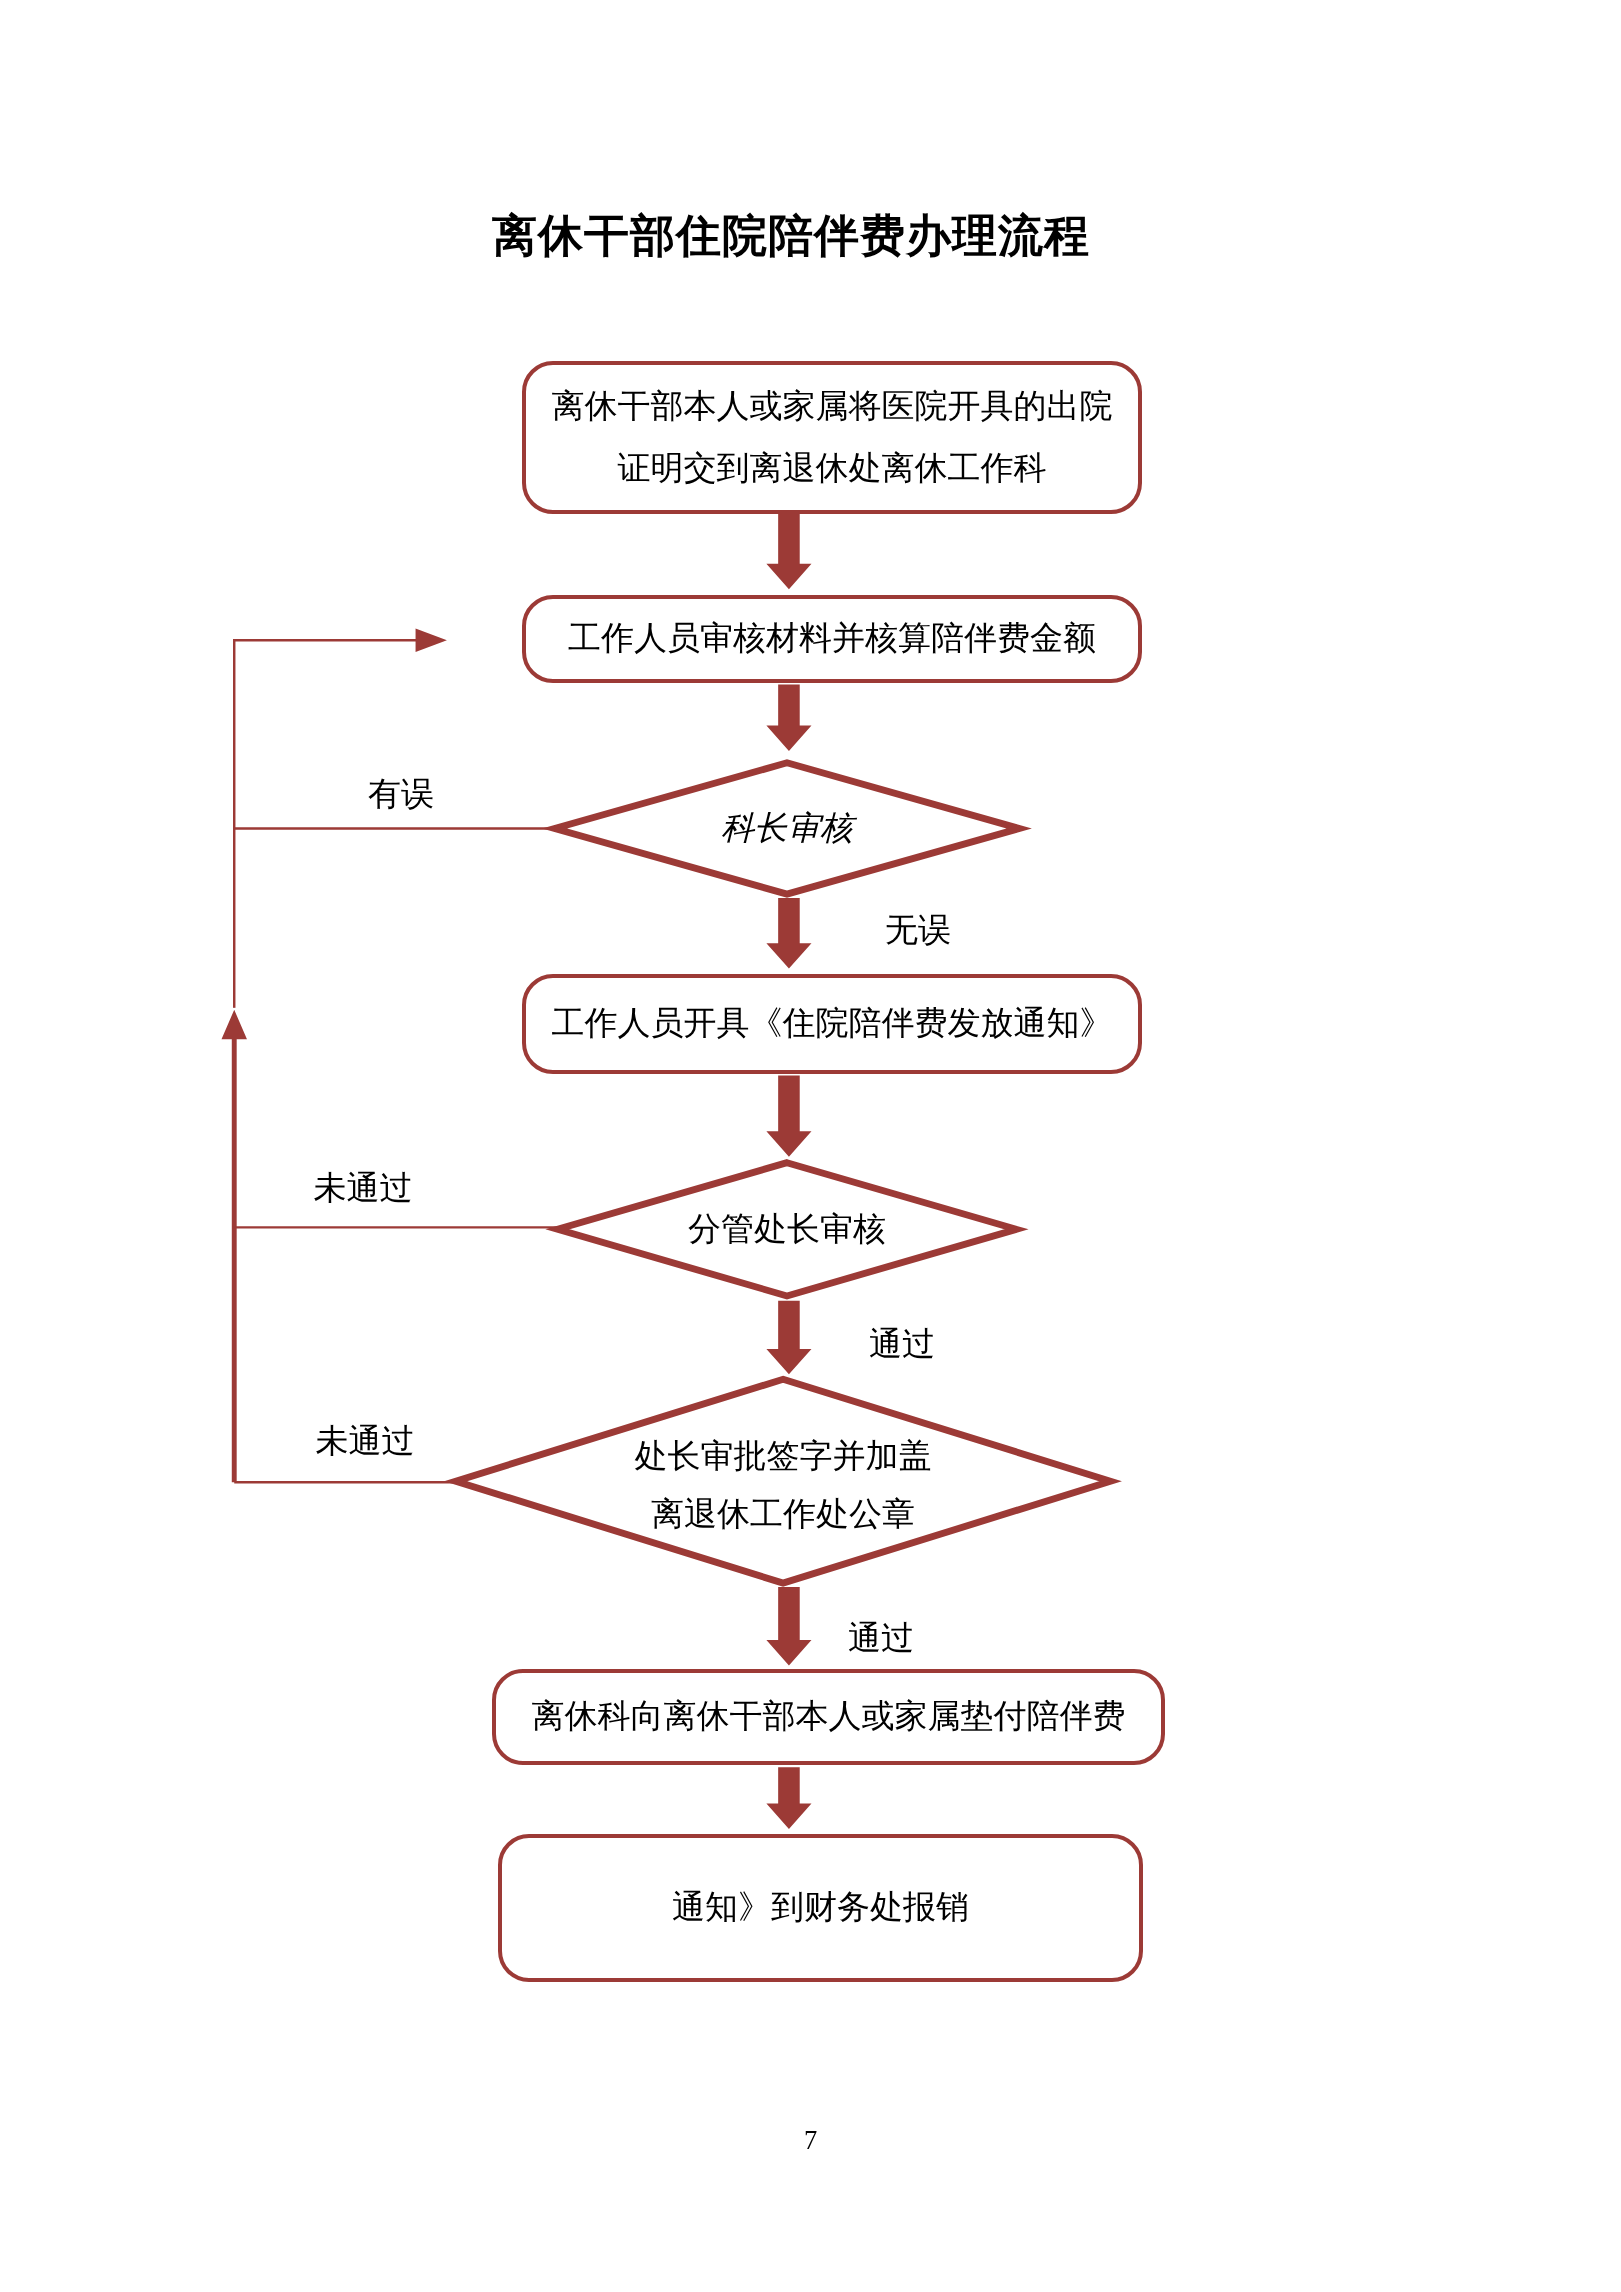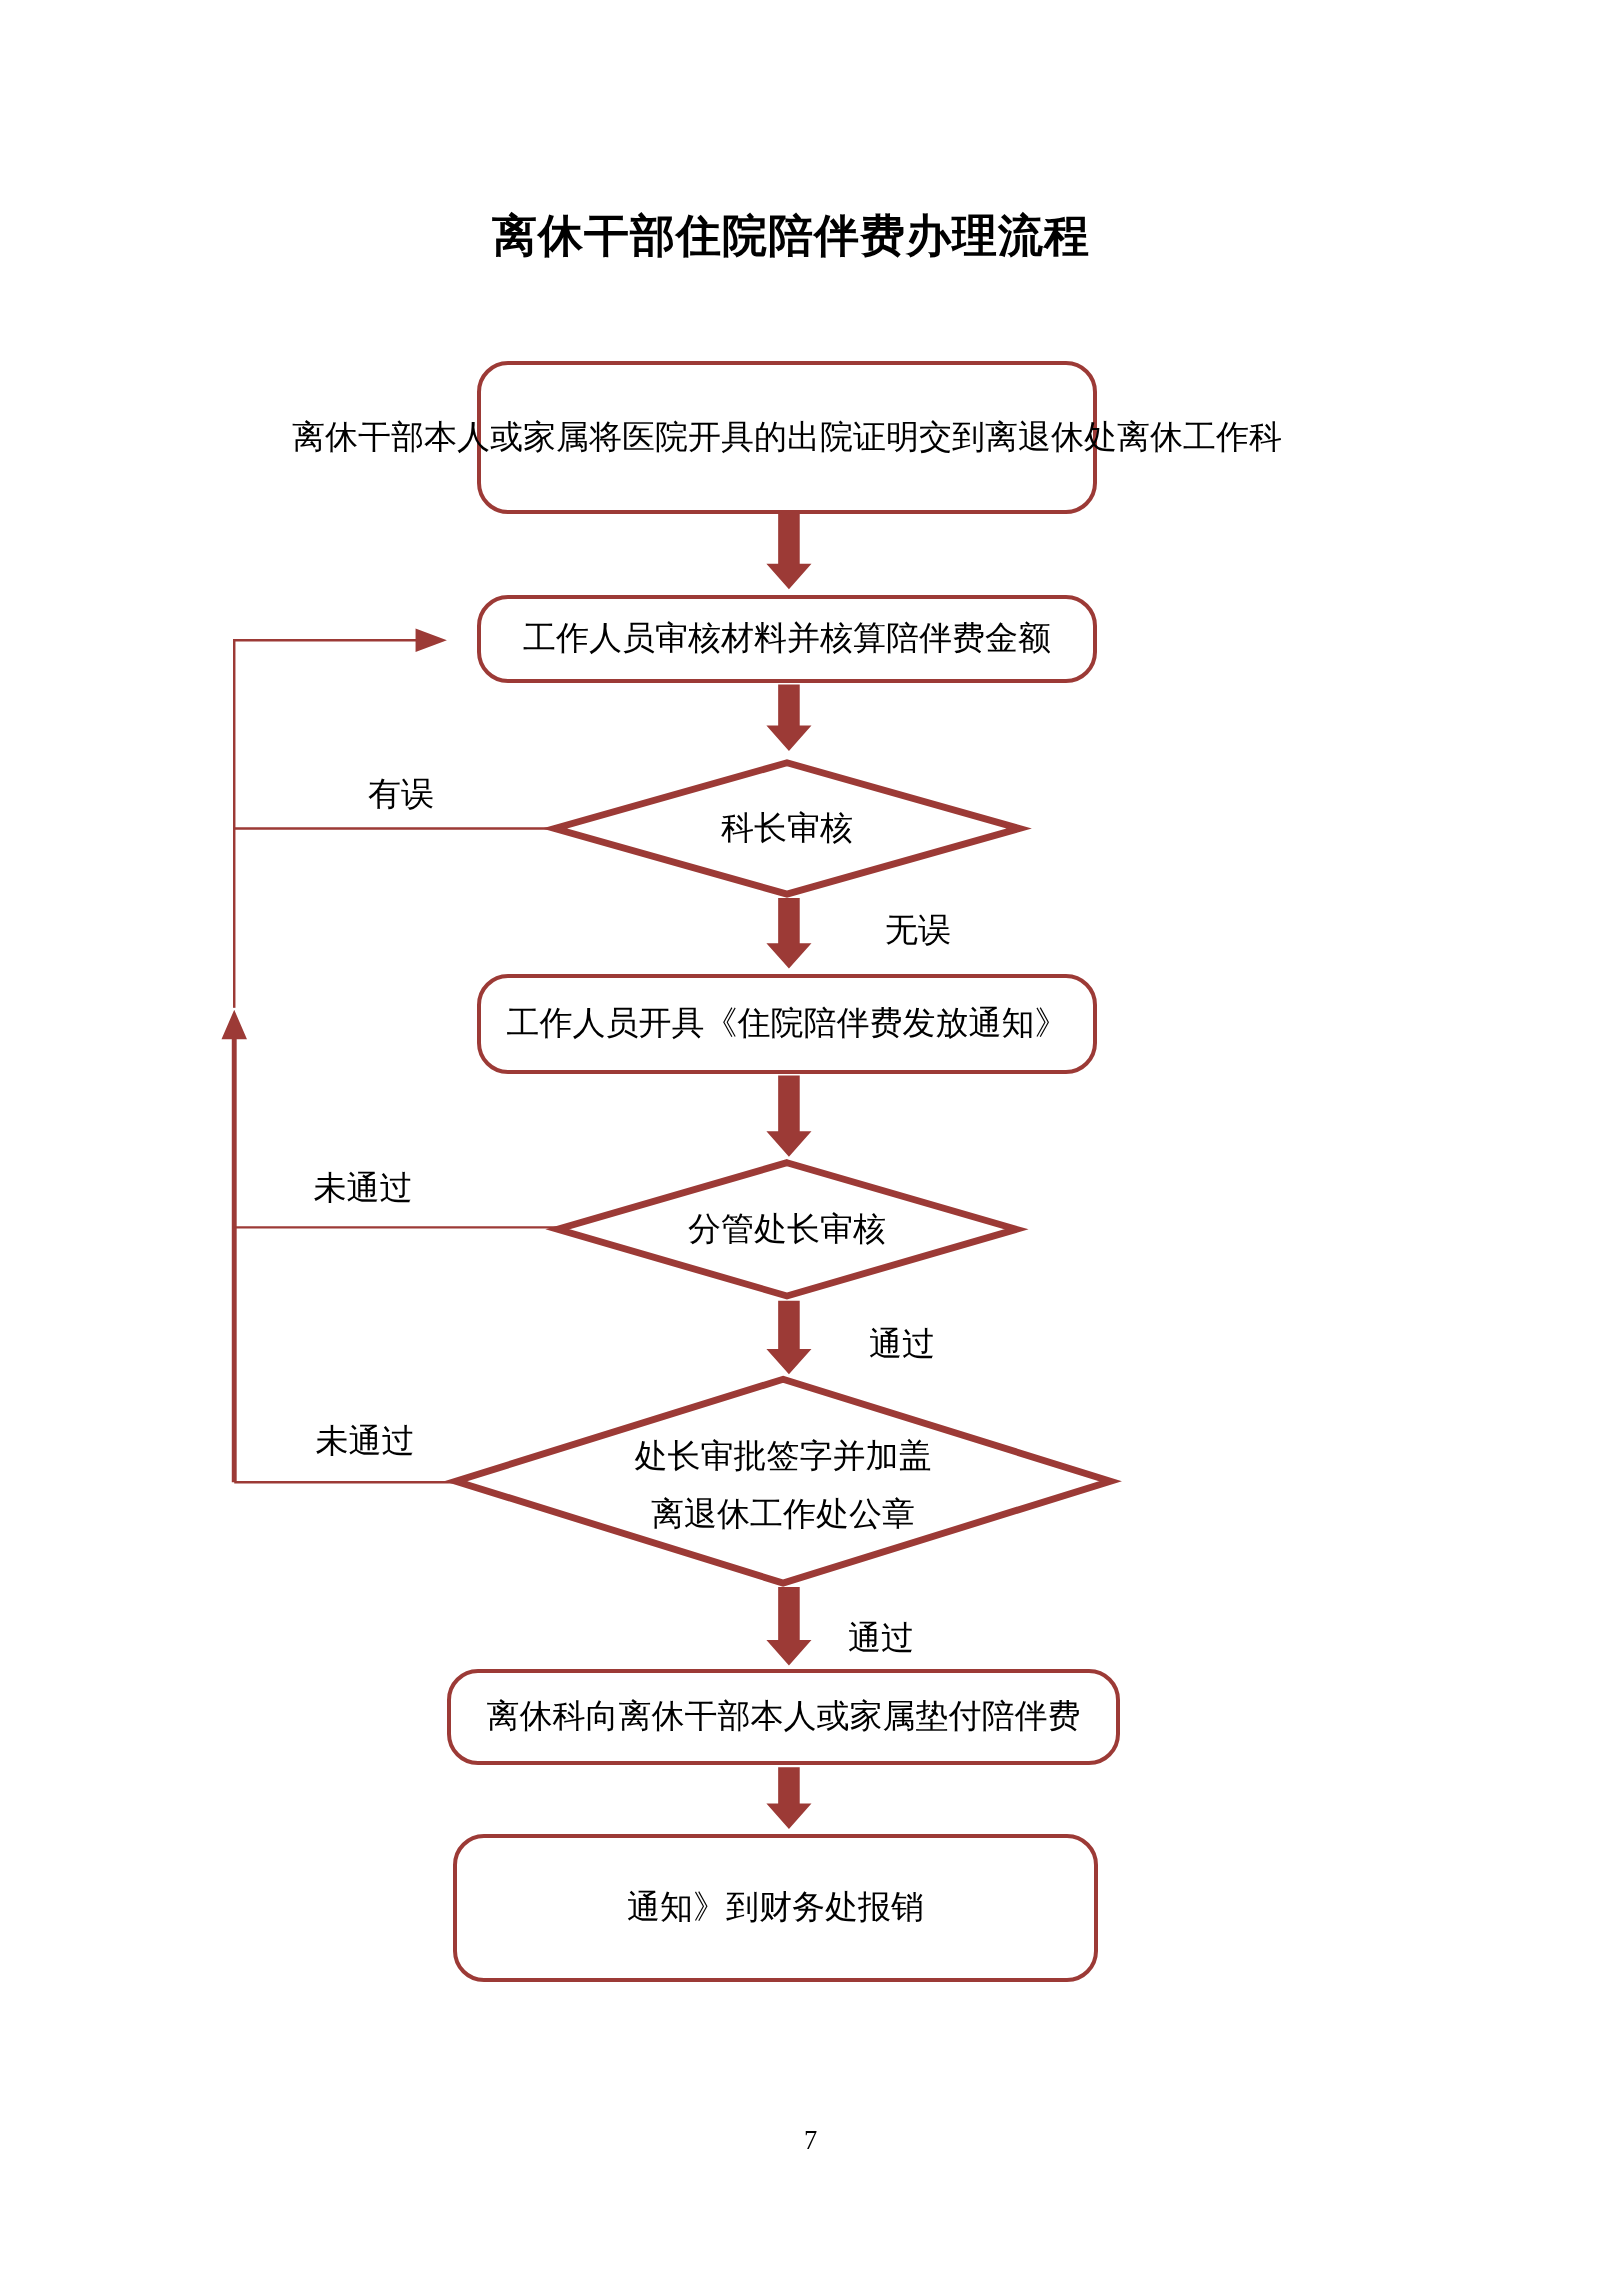--- a/index.html
+++ b/index.html
@@ -37,27 +37,28 @@
     letter-spacing: 1px;
     color: var(--text);
   }
   .box {
     position: absolute;
     box-sizing: border-box;
     border: 4.9px solid var(--line);
     border-radius: 31px;
     background: var(--bg);
     display: flex;
-    flex-direction: row;
+    flex-direction: column;
     align-items: center;
     justify-content: center;
     text-align: center;
     font-size: 33px;
     line-height: 1.85;
     white-space: nowrap;
+    margin-left: 45px;
   }
   .dtext {
     position: absolute;
     display: flex;
     flex-direction: column;
     align-items: center;
     justify-content: center;
     text-align: center;
     font-size: 33px;
     line-height: 1.75;
@@ -128,21 +129,21 @@
   </div>
 
   <div class="box" style="left:447px; top:1669px; width:673px; height:96px;">
     <div>离休科向离休干部本人或家属垫付陪伴费</div>
   </div>
 
   <div class="box" style="left:453px; top:1834px; width:645px; height:148px;">
     <div>通知》到财务处报销</div>
   </div>
 
-  <div class="dtext" style="left:640px; top:799px; width:294px; height:59px;">
+  <div class="dtext" style="left:640px; top:799px; width:294px; height:59px;font-style:italic;">
     <div>科长审核</div>
   </div>
 
   <div class="dtext" style="left:640px; top:1200px; width:294px; height:59px;">
     <div>分管处长审核</div>
   </div>
 
   <div class="dtext" style="left:587px; top:1426px; width:392px; height:120px;">
     <div>处长审批签字并加盖</div>
     <div>离退休工作处公章</div>

